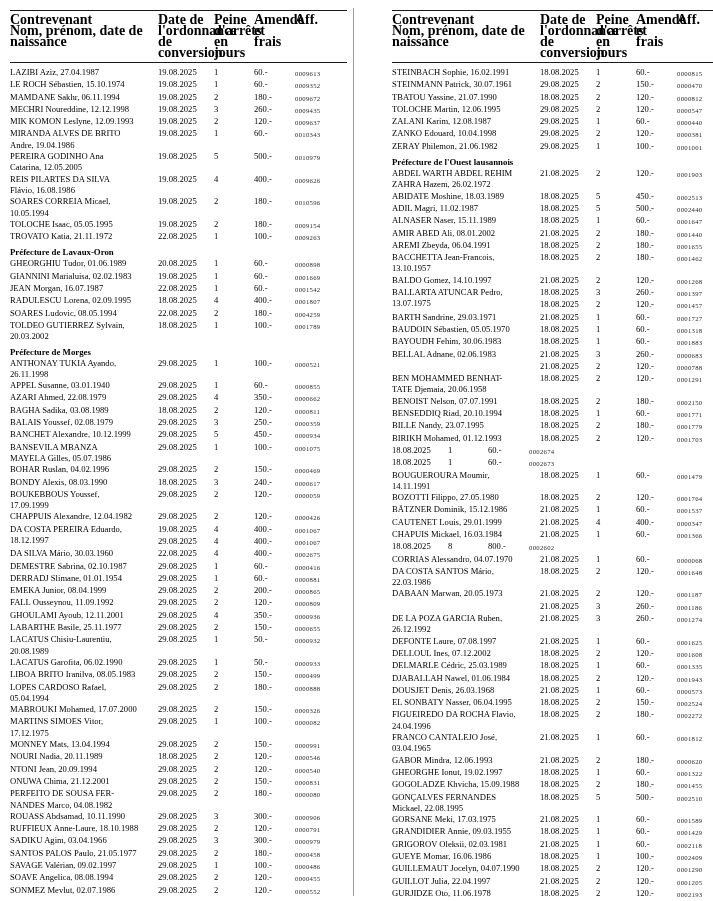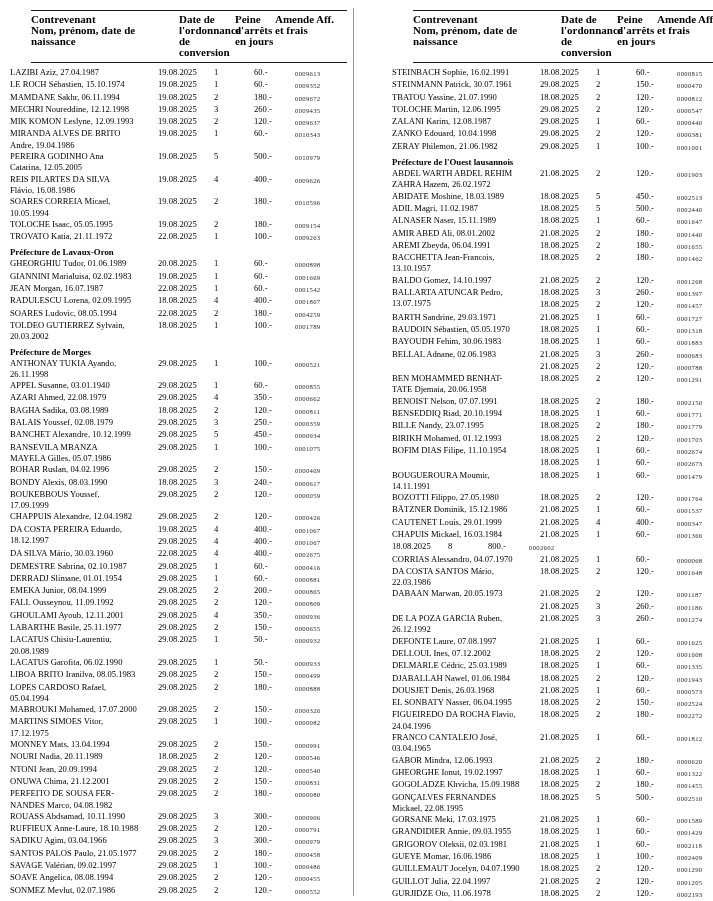--- a/index.html
+++ b/index.html
@@ -8,21 +8,21 @@
     font-family:"Liberation Serif", serif;color:#000;overflow:hidden;
     -webkit-font-smoothing:antialiased;
   }
   .column{position:absolute;top:10px;}
   .column-left{left:10px;width:337px;}
   .column-right{left:392px;width:321px;}
   .col-divider{position:absolute;left:353px;top:8px;width:1px;height:888px;background:#9a9a9a;}
   .thead{
     display:grid;grid-template-columns:148px 56px 40px 41px auto;
     border-top:1px solid #1a1a1a;border-bottom:1px solid #1a1a1a;
-    padding:3px 0 4px 0;font-weight:bold;font-size:11px;line-height:11px;margin-left:21px;
+    padding:3px 0 4px 0;font-weight:bold;font-size:14px;line-height:11px;
   }
   .thead .hline{display:block;}
   .section-title{font-weight:bold;font-size:8.8px;line-height:12px;margin-top:3px;}
   .row{display:flex;margin:0;}
   .tbody-start{margin-top:4px;justify-content:center;}
   .name-cell{width:148px;flex:0 0 148px;font-size:8.6px;line-height:11.3px;padding-right:4px;box-sizing:border-box;}
   .entries{flex:1;}
   .entry{display:grid;grid-template-columns:56px 40px 41px auto;font-size:8.6px;line-height:11.3px;}
   .cell{display:block;white-space:nowrap;}
   .cell.aff{font-size:6.7px;color:#2b2b2b;letter-spacing:.3px;padding-top:1px;}
@@ -1139,23 +1139,20 @@
       <div class="entries">
         <div class="entry">
           <span class="cell date">18.08.2025</span>
           <span class="cell days">2</span>
           <span class="cell fine">120.-</span>
           <span class="cell aff">0001703</span>
         </div>
       </div>
     </div>
     <div class="row">
-      <div class="name-cell">
-        <div class="name-line">BOFIM DIAS Filipe, 11.10.1954</div>
-      </div>
       <div class="entries">
         <div class="entry">
           <span class="cell date">18.08.2025</span>
           <span class="cell days">1</span>
           <span class="cell fine">60.-</span>
           <span class="cell aff">0002674</span>
         </div>
         <div class="entry">
           <span class="cell date">18.08.2025</span>
           <span class="cell days">1</span>

